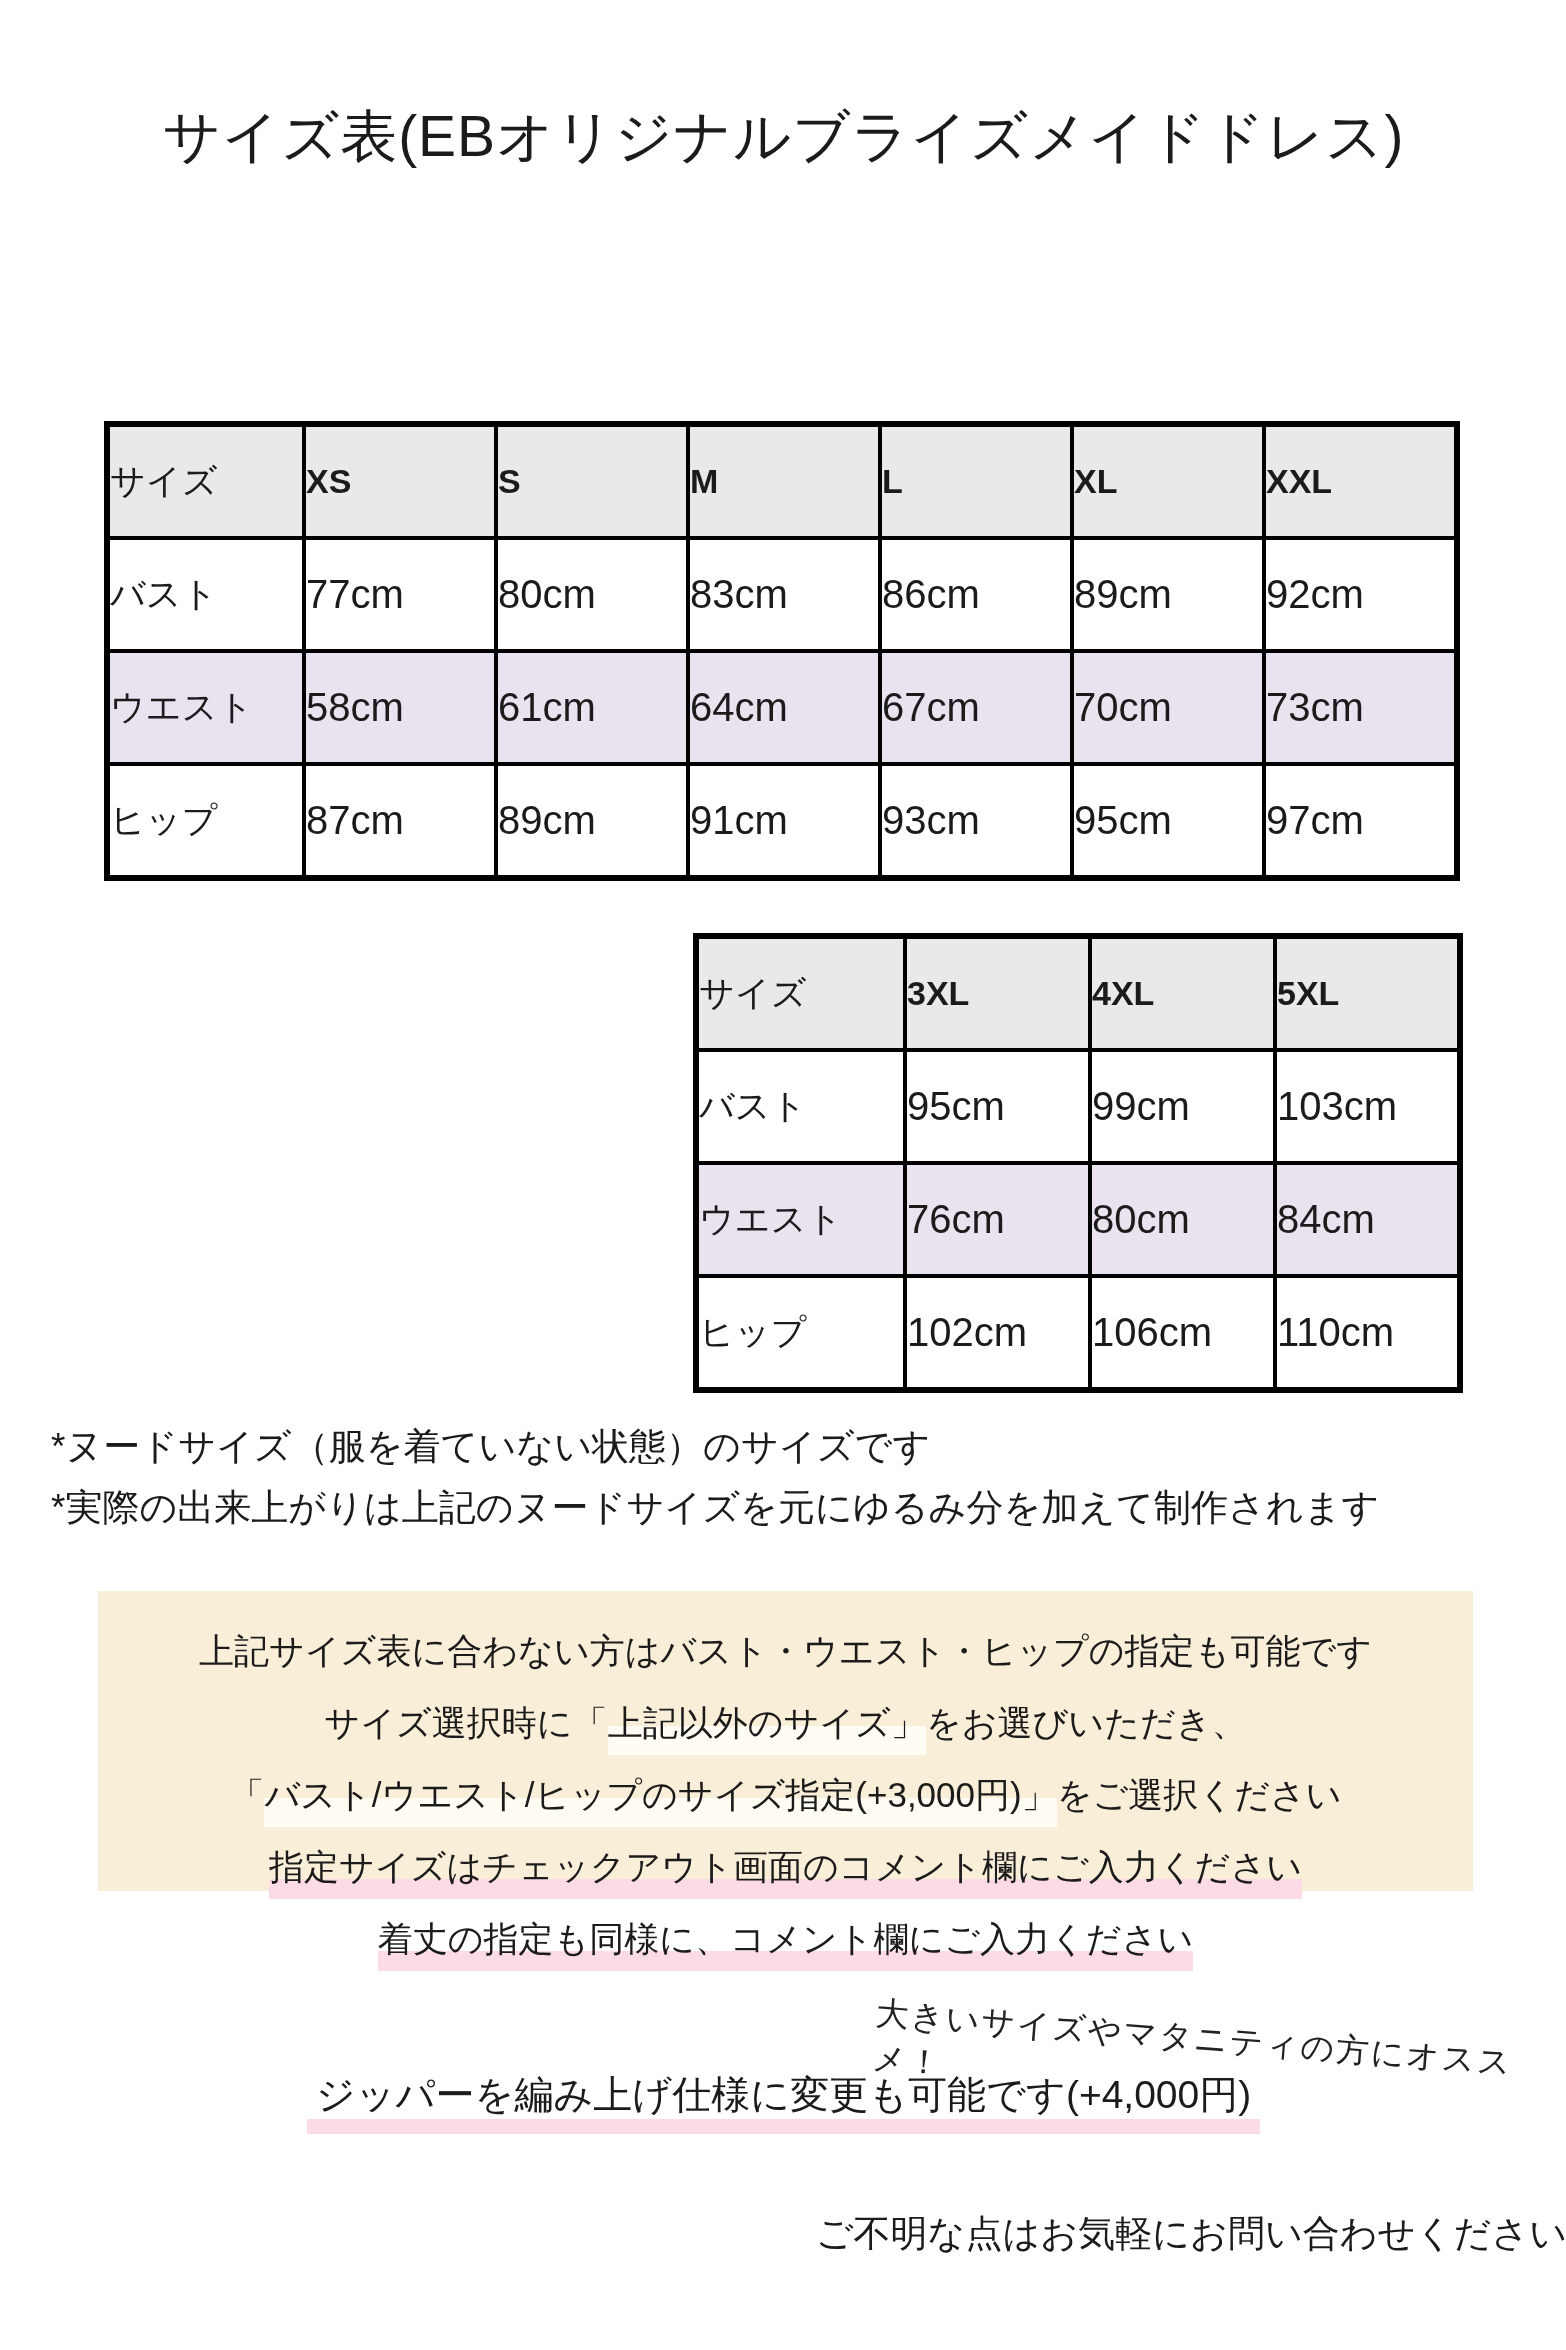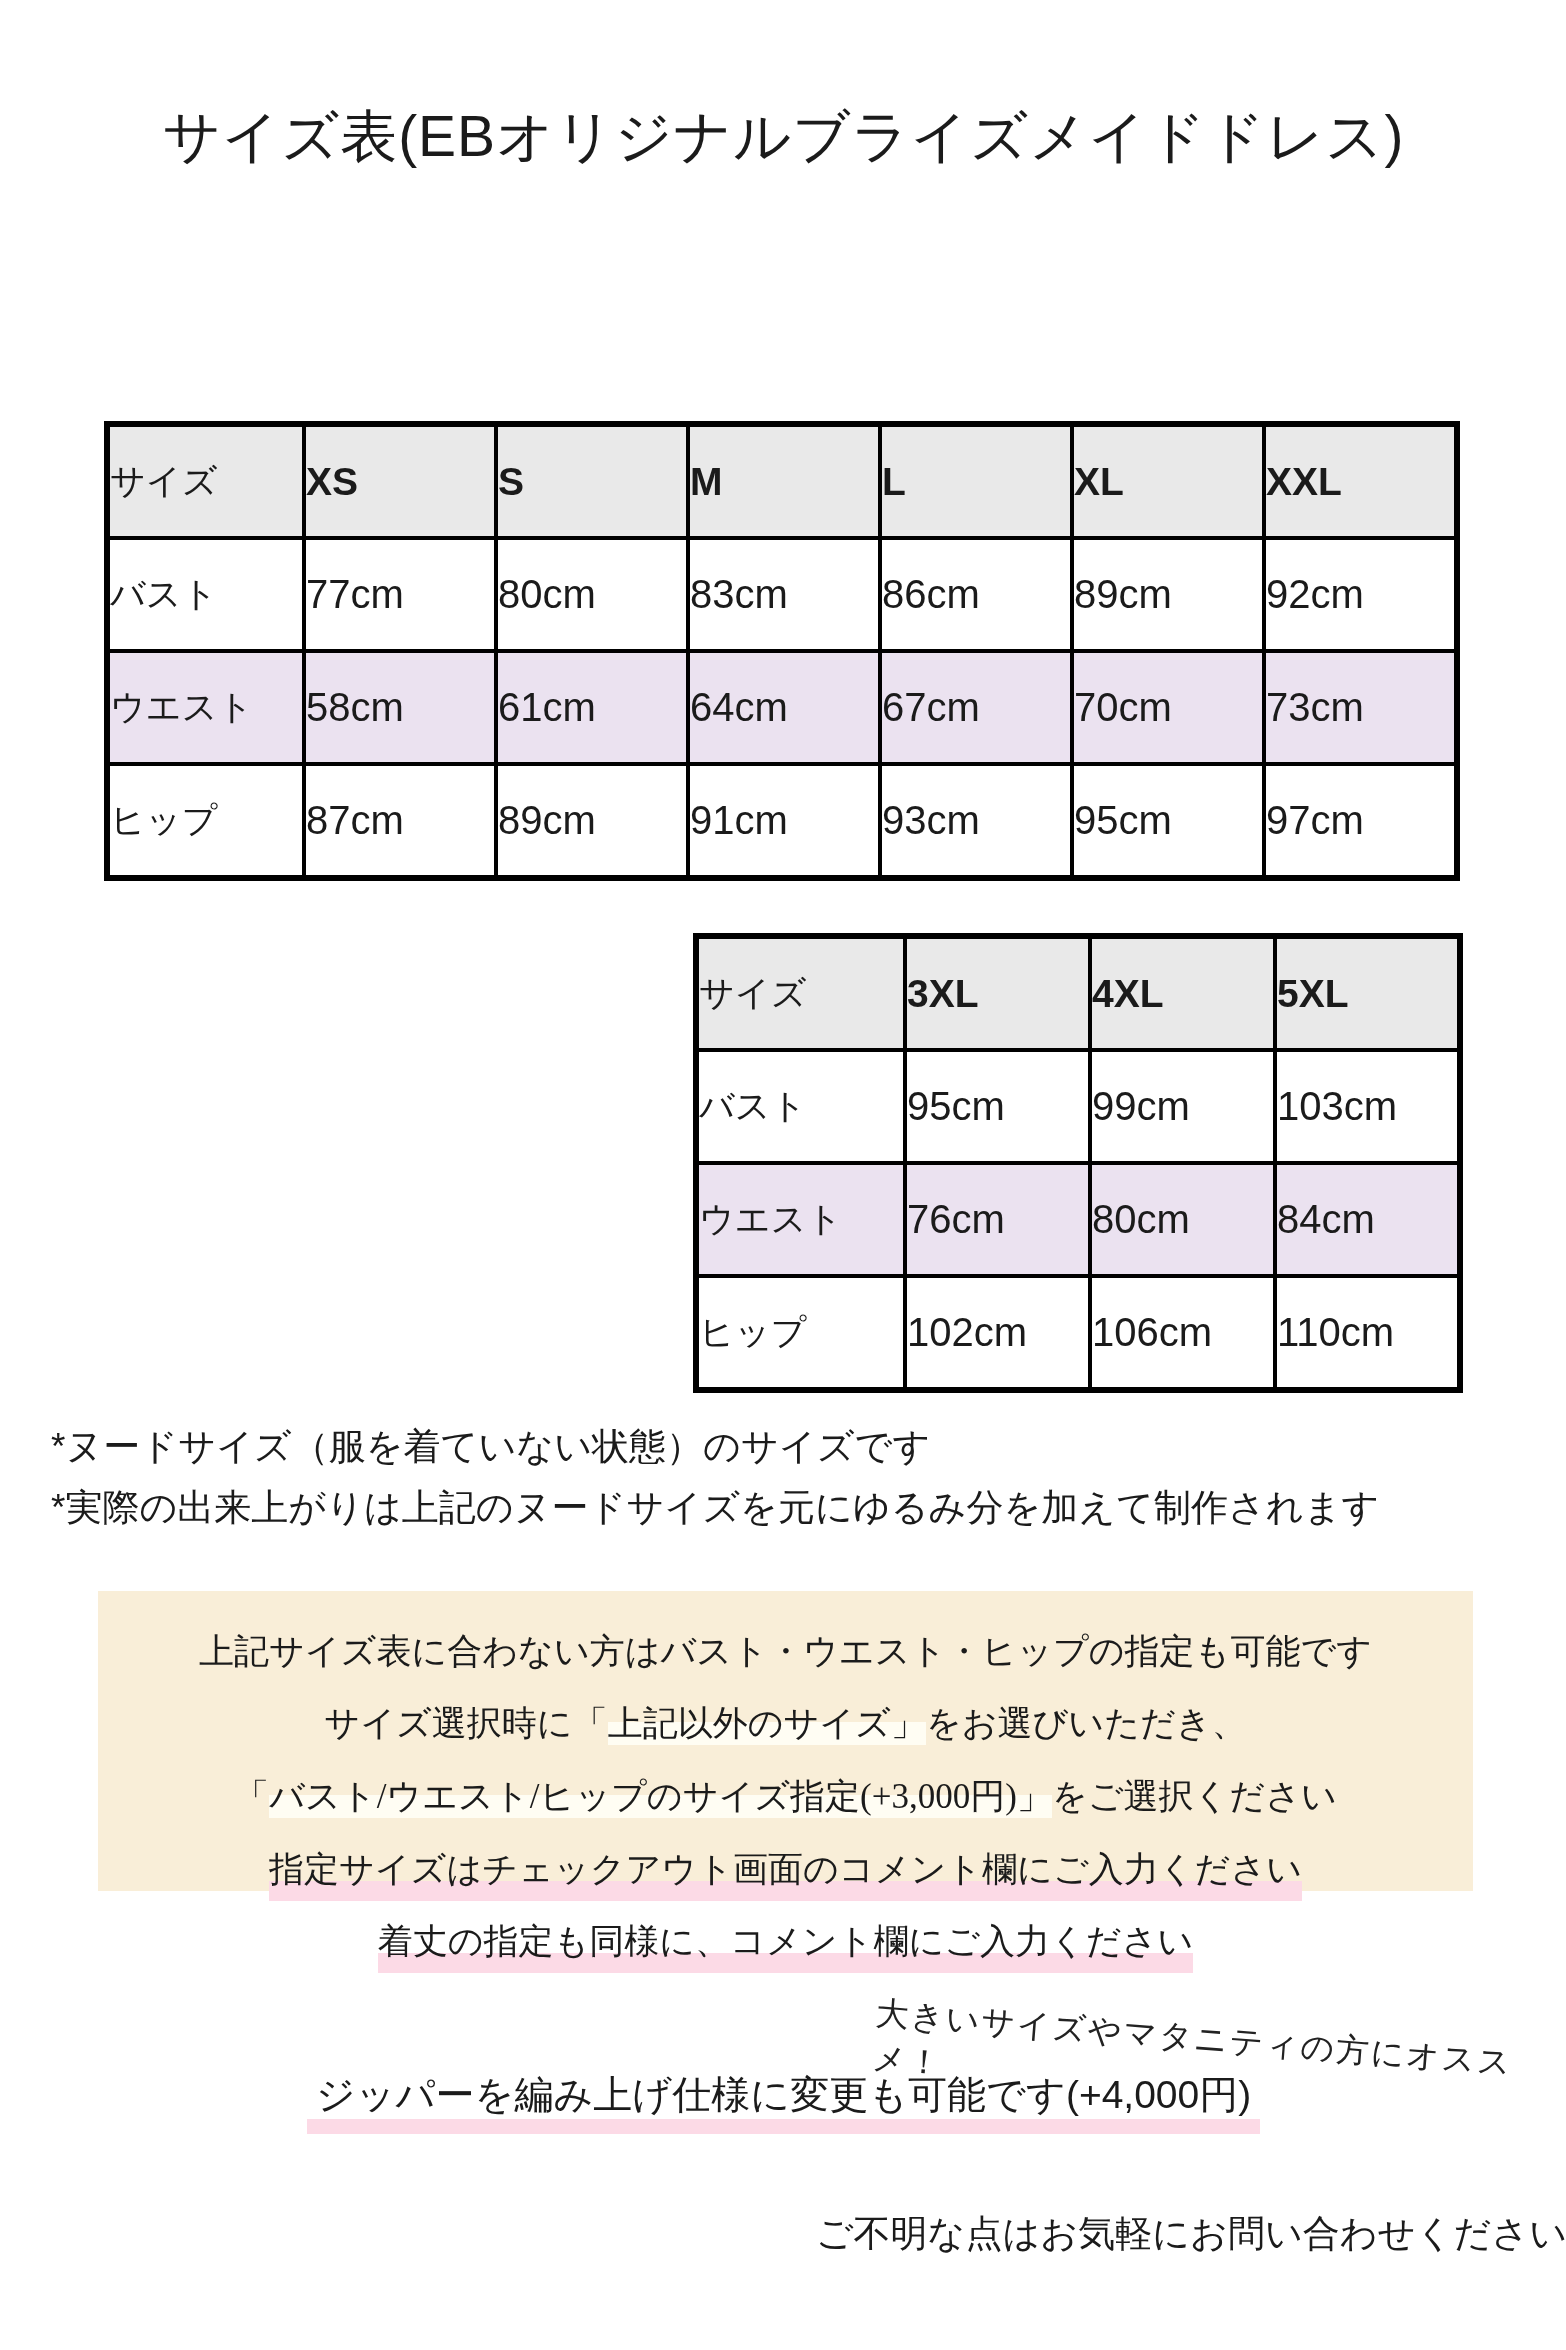--- a/index.html
+++ b/index.html
@@ -11,33 +11,33 @@
   .subtitle{position:absolute;top:223px;left:0;width:100%;text-align:center;
             font-size:37px;font-weight:400;line-height:57px;margin:0;}
 
   table.sizes{border-collapse:collapse;table-layout:fixed;position:absolute;}
   table.sizes th,table.sizes td{border:4.6px solid #000;text-align:left;vertical-align:middle;
        height:109px;padding:0;font-weight:400;}
   table.sizes{border:6.4px solid #000;}
   .t-main{left:104px;top:421px;width:1354px;}
   .t-large{left:693px;top:933px;width:764px;}
   .row-header th{background:#e9e9e9;font-size:37px;}
-  .row-header th.size-code{font-weight:600;font-size:39px;}
+  .row-header th.size-code{font-weight:600;font-size:34px;}
   .row-bust td,.row-hip td{background:#ffffff;}
   .row-waist td{background:#ebe2f0;}
   td.row-label,th.corner-label{font-size:35px;}
   td.value{font-size:40px;}
 
   .notes{position:absolute;left:51px;top:1416px;font-size:37px;line-height:61px;margin:0;}
 
   .custom-box{position:absolute;left:98px;top:1591px;width:1375px;height:300px;
               background:#f9eed8;text-align:center;font-size:35px;line-height:72px;
               padding-top:24px;box-sizing:border-box;}
   .hl-white{background:linear-gradient(to bottom,rgba(255,255,255,0) 45%,#fffdf3 45%);
-            padding-bottom:2px;font-family:Liberation Serif, serif;}
+            padding-bottom:13px;}
   .hl-pink{background:linear-gradient(to bottom,rgba(255,255,255,0) 62%,#fcdae6 62%);
            padding-bottom:13px;}
 
   .handwritten{position:absolute;left:874px;top:1991px;width:670px;
                transform:rotate(4.5deg);transform-origin:left center;
                font-size:33px;letter-spacing:1.8px;color:#222;}
   .zipper-line{position:absolute;top:2068px;left:0;width:100%;text-align:center;
                font-size:39px;margin:0;}
   .underline-pink{border-bottom:15.6px solid #fcdae6;padding:0 9.2px 2.8px 9.2px;text-align:center;}
   .footer-line{position:absolute;top:2209px;left:0;width:100%;text-align:right;

